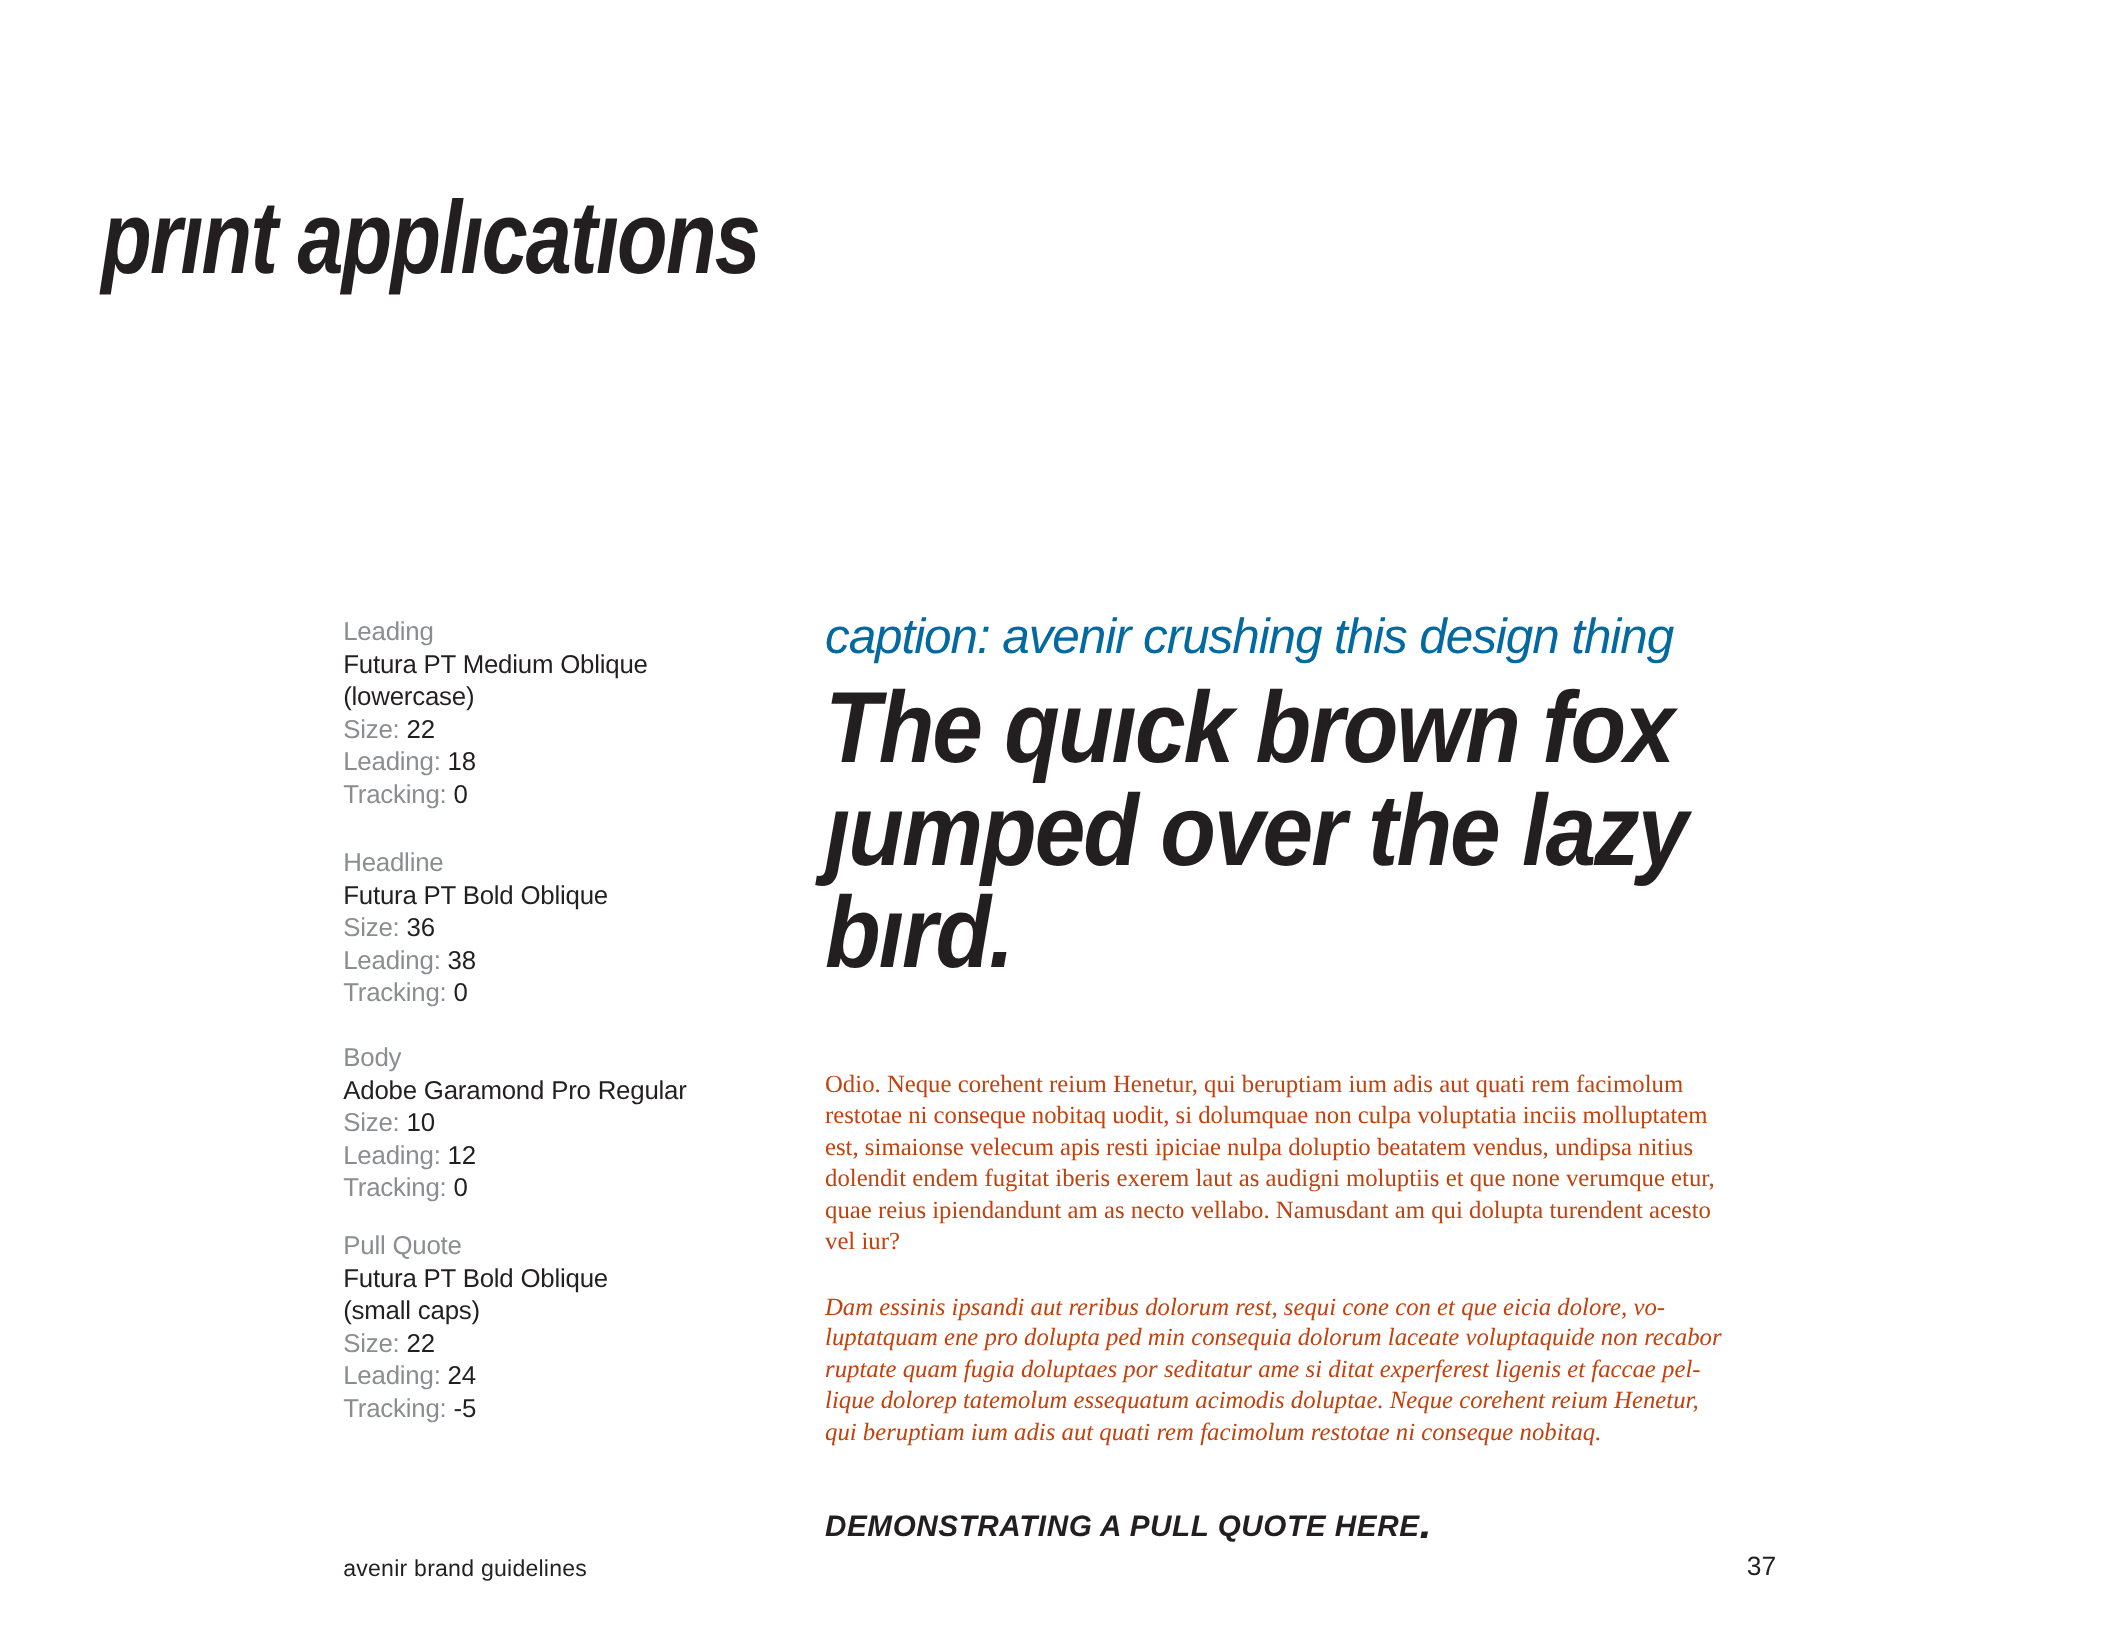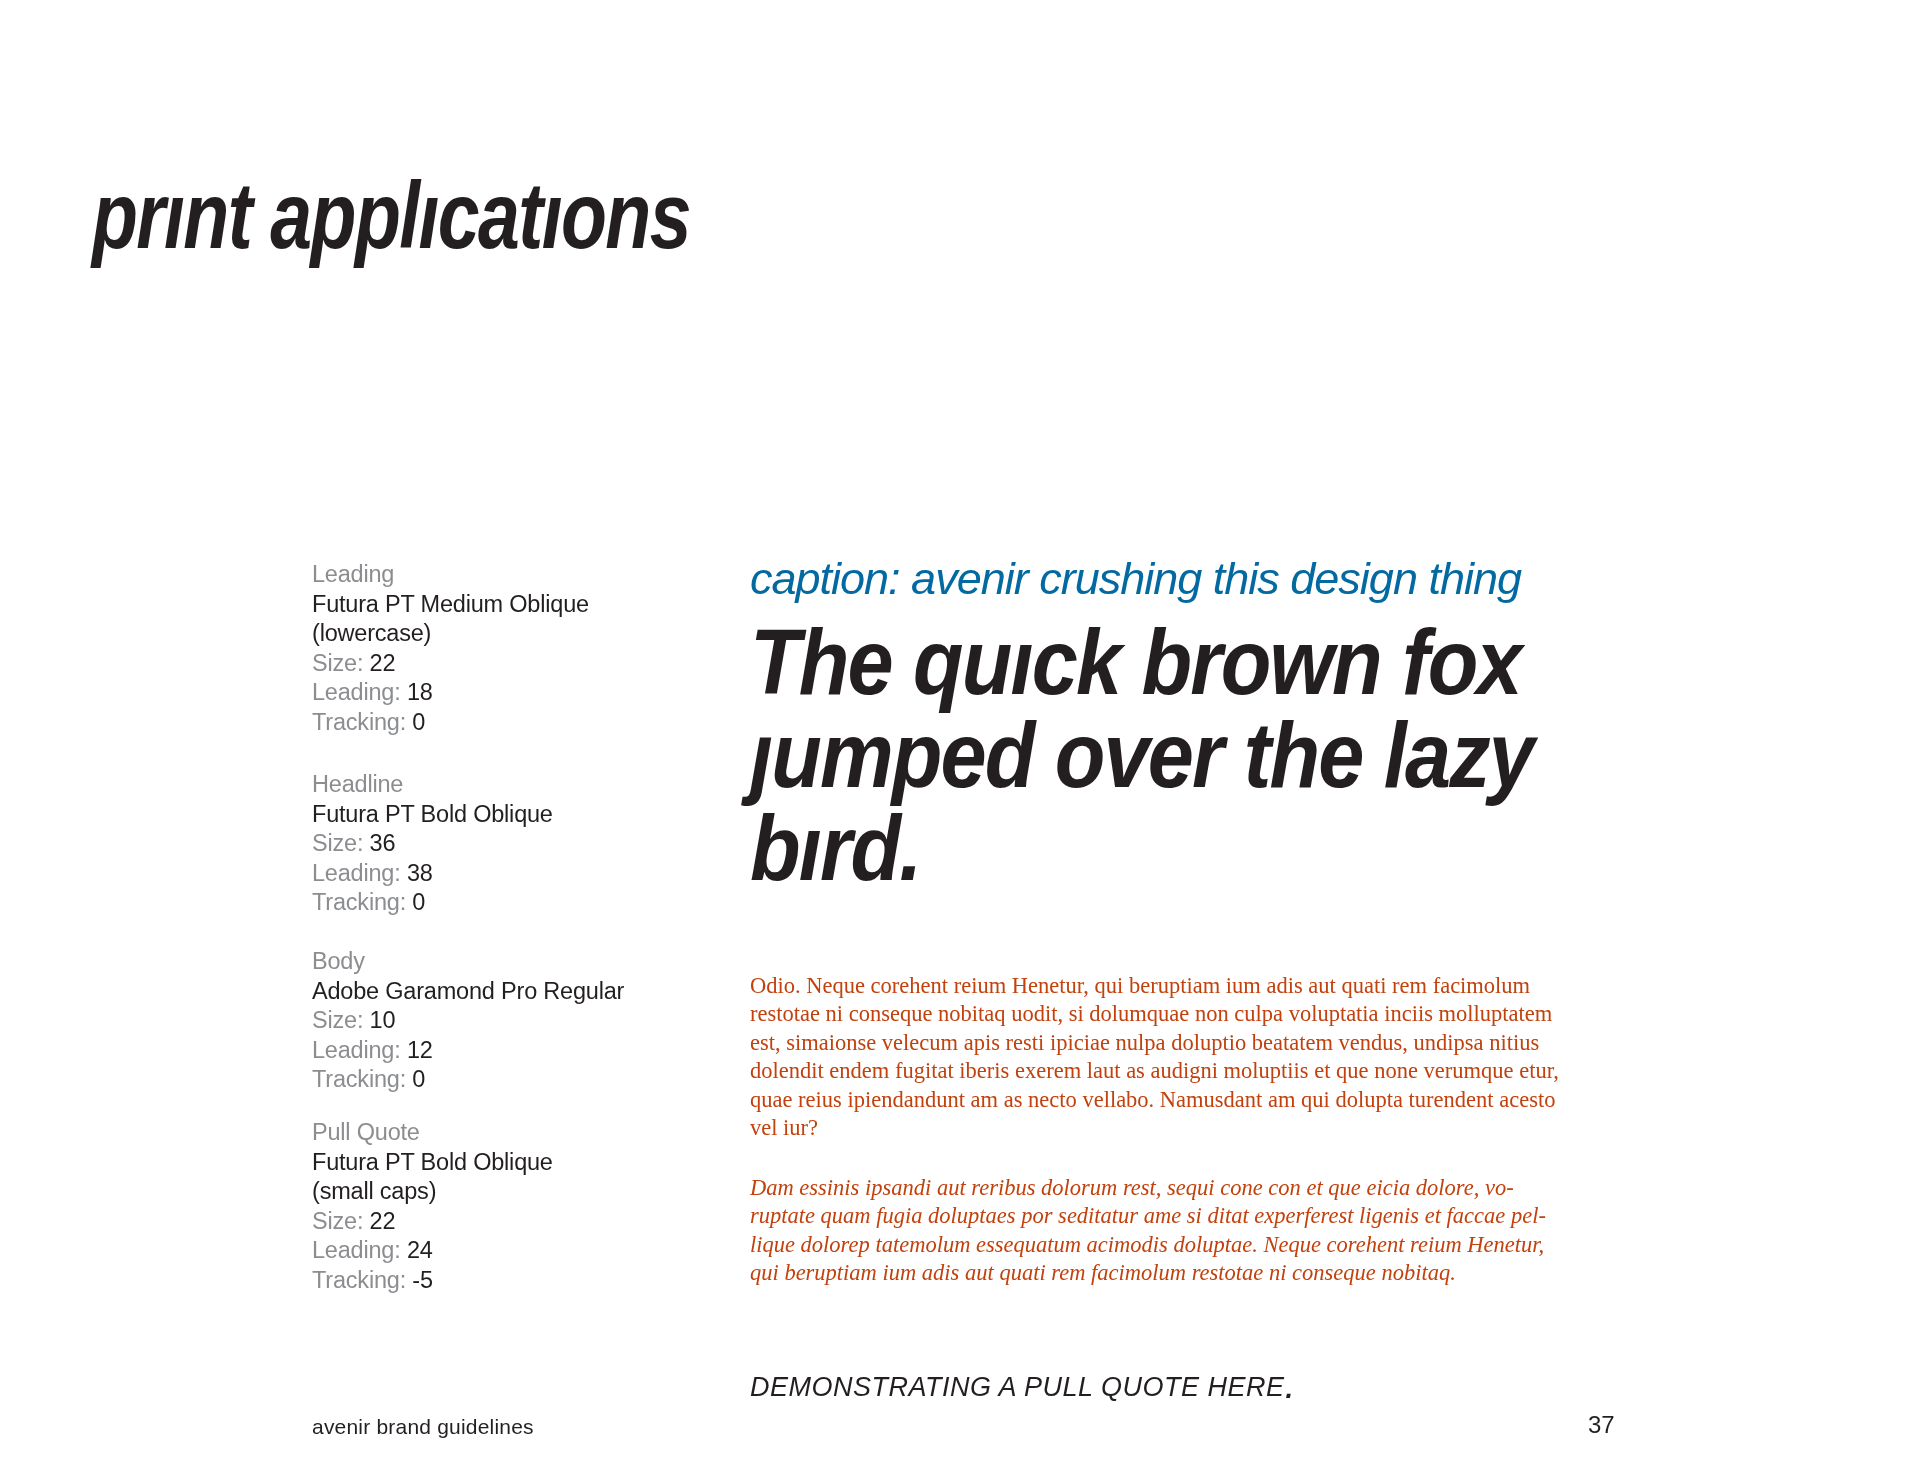--- a/index.html
+++ b/index.html
@@ -66,21 +66,21 @@
     color: #c2410c;
   }
   .body-par .line { white-space: nowrap; }
   .p1 { top: 972px; }
   .p2 { top: 1174px; font-style: italic; }
 
   
   .pull-quote {
     left: 750px; top: 1372px;
     font-size: 27px; line-height: 30px;
-    font-weight: normal; font-style: italic;
+    font-weight: bold; font-style: italic;
     letter-spacing: 0.5px;
     white-space: nowrap;
     color: #231f20;
   }
   .pq-period { font-size: 40px; line-height: 0; vertical-align: -2px; }
 
   
   .footer-left {
     left: 312px; top: 1414px;
     font-size: 21px; line-height: 26px;
@@ -144,20 +144,21 @@
   <div class="line">Odio. Neque corehent reium Henetur, qui beruptiam ium adis aut quati rem facimolum</div>
   <div class="line">restotae ni conseque nobitaq uodit, si dolumquae non culpa voluptatia inciis molluptatem</div>
   <div class="line">est, simaionse velecum apis resti ipiciae nulpa doluptio beatatem vendus, undipsa nitius</div>
   <div class="line">dolendit endem fugitat iberis exerem laut as audigni moluptiis et que none verumque etur,</div>
   <div class="line">quae reius ipiendandunt am as necto vellabo. Namusdant am qui dolupta turendent acesto</div>
   <div class="line">vel iur?</div>
 </div>
 
 <div class="abs body-par p2">
   <div class="line">Dam essinis ipsandi aut reribus dolorum rest, sequi cone con et que eicia dolore, vo-</div>
+  <div class="line">luptatquam ene pro dolupta ped min consequia dolorum laceate voluptaquide non recabor</div>
   <div class="line">ruptate quam fugia doluptaes por seditatur ame si ditat experferest ligenis et faccae pel-</div>
   <div class="line">lique dolorep tatemolum essequatum acimodis doluptae. Neque corehent reium Henetur,</div>
   <div class="line">qui beruptiam ium adis aut quati rem facimolum restotae ni conseque nobitaq.</div>
 </div>
 
 <div class="abs pull-quote"><span>DEMONSTRATING A PULL QUOTE HERE</span><span class="pq-period">.</span></div>
 
 <div class="abs footer-left">avenir brand guidelines</div>
 <div class="abs footer-page">37</div>
 

